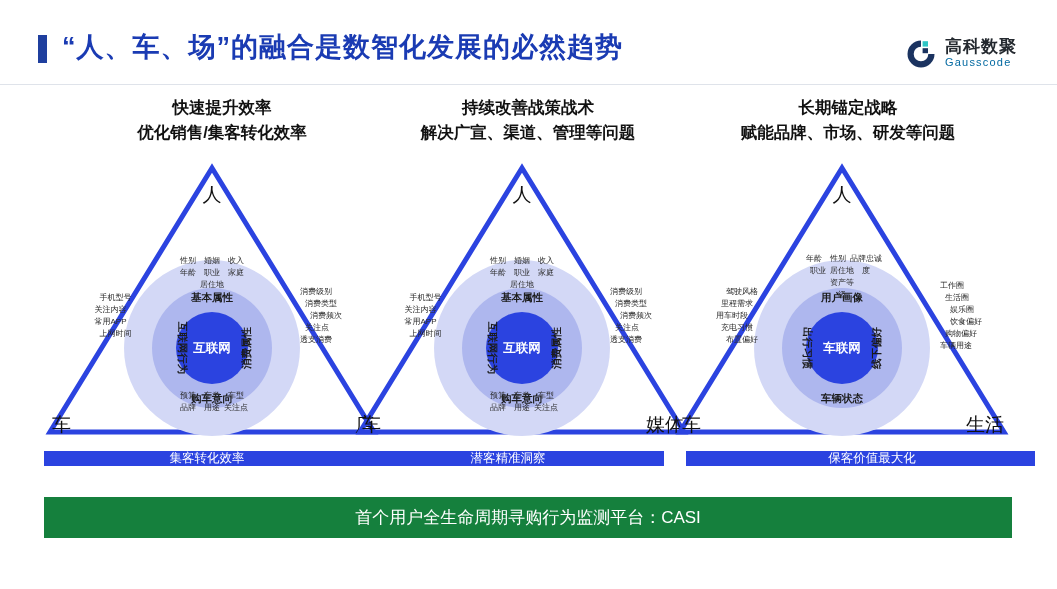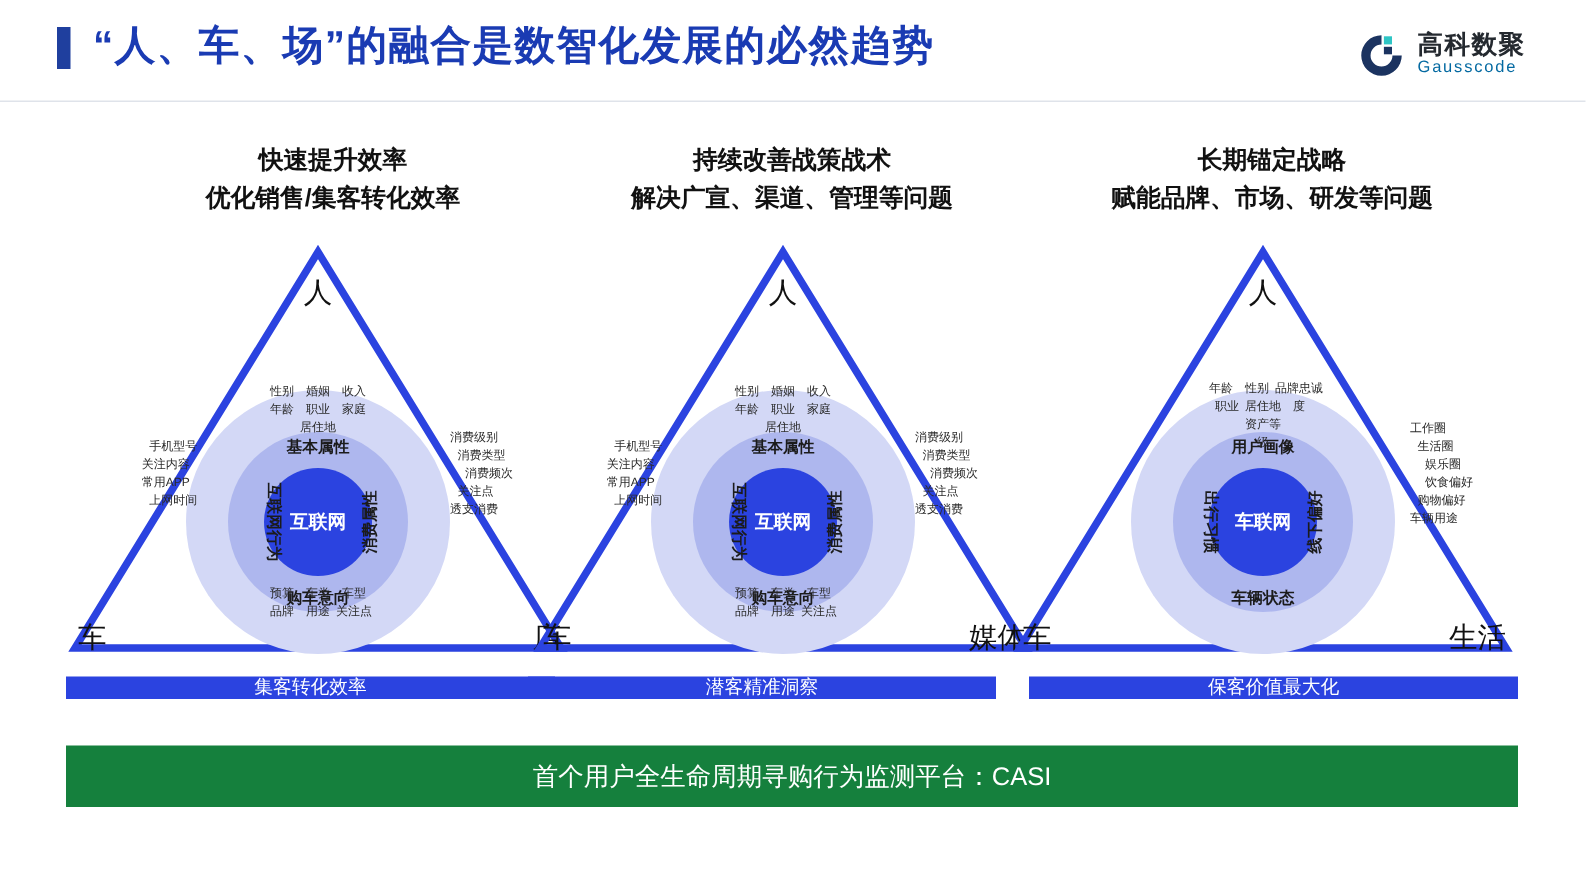--- a/index.html
+++ b/index.html
@@ -6,21 +6,21 @@
   html,body{margin:0;padding:0;}
   body{
     width:1057px;height:589px;
     background:#ffffff;
     font-family:"Liberation Sans","DejaVu Sans",sans-serif;
     overflow:hidden;
     position:relative;
   }
   
   .header{
-    position:absolute;left:0;top:0;width:1057px;height:56px;
+    position:absolute;left:0;top:17px;width:1057px;height:56px;
   }
   .title-mark{
     position:absolute;left:38px;top:18px;
     width:9px;height:28px;background:#1f3f9e;
   }
   .page-title{
     position:absolute;left:62px;top:12px;
     font-size:27px;font-weight:bold;color:#1a3bb3;
     letter-spacing:1px;white-space:nowrap;
   }
@@ -106,21 +106,21 @@
   .sat-row{display:block;}
   .sat-row span{display:inline-block;min-width:24px;text-align:center;}
   
   .bar{
     position:absolute;height:15px;background:#2b43e0;top:451px;
     display:flex;align-items:center;justify-content:center;
   }
   .bar span{color:#fff;font-size:12.5px;white-space:nowrap;}
   .bar-1{left:44px;width:326px;}
   .bar-2{left:352px;width:312px;}
-  .bar-3{left:686px;width:326px;}
+  .bar-3{left:686px;width:326px;padding-left:23px;}
   .footer-bar{
     position:absolute;left:44px;top:497px;width:968px;height:41px;
     background:#15803d;display:flex;align-items:center;justify-content:center;
   }
   .footer-bar span{color:#fff;font-size:17px;white-space:nowrap;}
 </style>
 </head>
 <body>
 
 <div class="header">
@@ -262,20 +262,27 @@
     <div class="mid-lab mid-left">出行习惯</div>
     <div class="mid-lab mid-right">线下偏好</div>
   </div>
 
   <div class="sat sat-top" style="top:93px;">
       <span class="sat-row"><span>年龄</span><span>性别</span><span>品牌忠诚</span></span>
       <span class="sat-row"><span>职业</span><span>居住地</span><span>度</span></span>
       <span class="sat-row"><span>资产等</span></span>
       <span class="sat-row"><span>级</span></span>
     </div>
+  <div class="sat sat-left" style="left:44px;top:126px;">
+      <span class="sat-row" style="margin-left: 10px;">驾驶风格</span>
+      <span class="sat-row" style="margin-left: 5px;">里程需求</span>
+      <span class="sat-row" style="margin-left: 0px;">用车时段</span>
+      <span class="sat-row" style="margin-left: 5px;">充电习惯</span>
+      <span class="sat-row" style="margin-left: 10px;">布置偏好</span>
+    </div>
   <div class="sat sat-right" style="right:30px;top:120px;">
       <span class="sat-row" style="margin-left: -12.5px;">工作圈</span>
       <span class="sat-row" style="margin-left: -7.5px;">生活圈</span>
       <span class="sat-row" style="margin-left: -2.5px;">娱乐圈</span>
       <span class="sat-row" style="margin-left: -2.5px;">饮食偏好</span>
       <span class="sat-row" style="margin-left: -7.5px;">购物偏好</span>
       <span class="sat-row" style="margin-left: -12.5px;">车辆用途</span>
     </div>
 </div>
 

